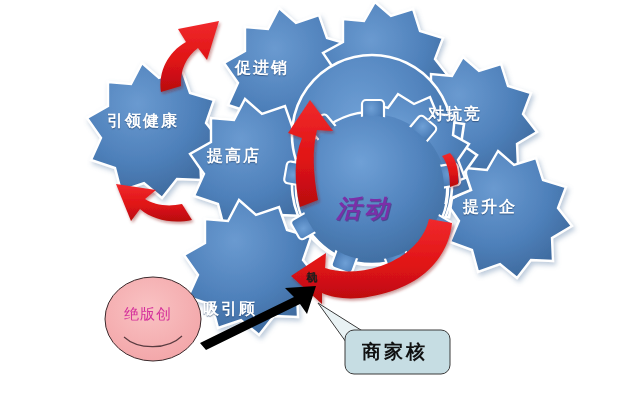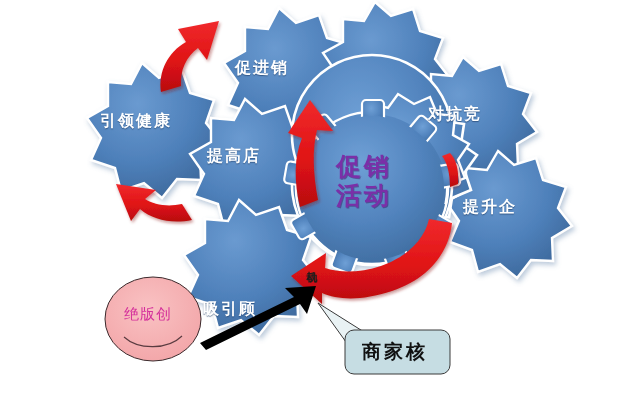--- a/index.html
+++ b/index.html
@@ -209,32 +209,31 @@
 
     <g>
       <path d="M318 303 L372 337 L346 342 Z" fill="#e9f2f4" stroke="#3a3a3a" stroke-width="1"></path>
       <rect x="345" y="330" width="105" height="44" rx="9" ry="9" fill="#c6dde3" stroke="#3a3a3a" stroke-width="1"></rect>
     </g>
   </svg>
 
   <div class="lbl gear-label" style="left:235px; top:58px;">促进销</div>
 
 
-  <div class="lbl gear-label" style="left:100px; top:111px;">引领健康</div>
+  <div class="lbl gear-label" style="left:107px; top:111px;">引领健康</div>
 
   <div class="lbl gear-label" style="left:207px; top:146px;">提高店</div>
 
   <div class="lbl gear-label" style="left:428px; top:104px;">对抗竞</div>
 
   <div class="lbl gear-label" style="left:463px; top:197px;">提升企</div>
 
   <div class="lbl gear-label" style="left:203px; top:255px;margin-top:44px;">吸引顾</div>
 
-  <div class="lbl center-label" style="left:336px; top:150px;">促销</div>
-  <div class="lbl center-label" style="left:336px; top:179px;">活动</div>
+  <div class="lbl center-label" style="left:336px; top:192px;font-style:italic;">活动</div>
 
   <div class="lbl circle-label" style="left:124px; top:305px;">绝版创</div>
 
   <div class="lbl callout-label" style="left:362px; top:339px;">商家核</div>
 
   <div class="lbl vert-label" style="left:306px; top:262px;">动机</div>
 
 </div>
 
 </body></html>

